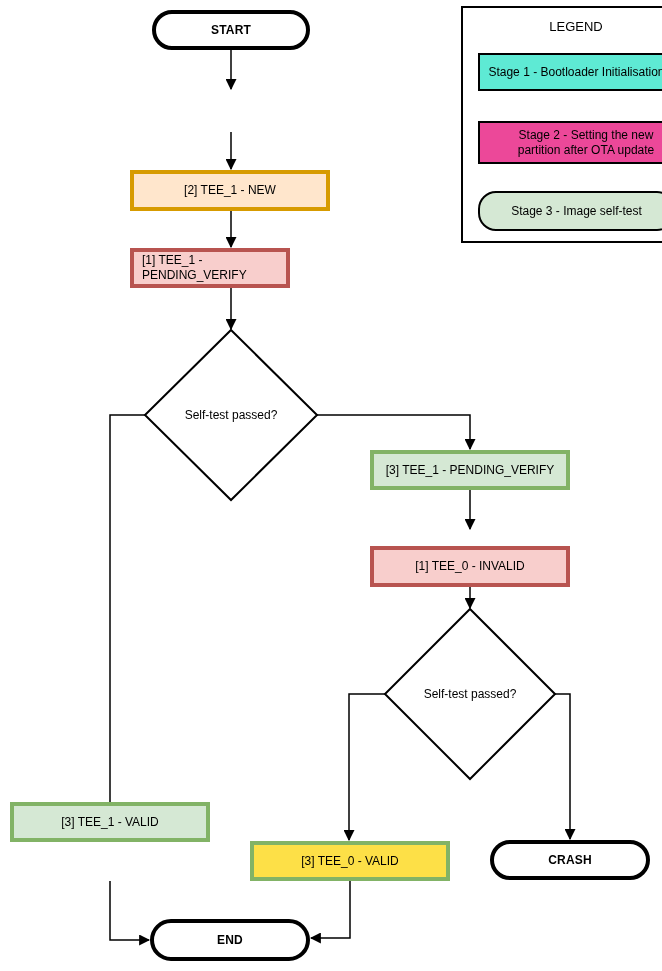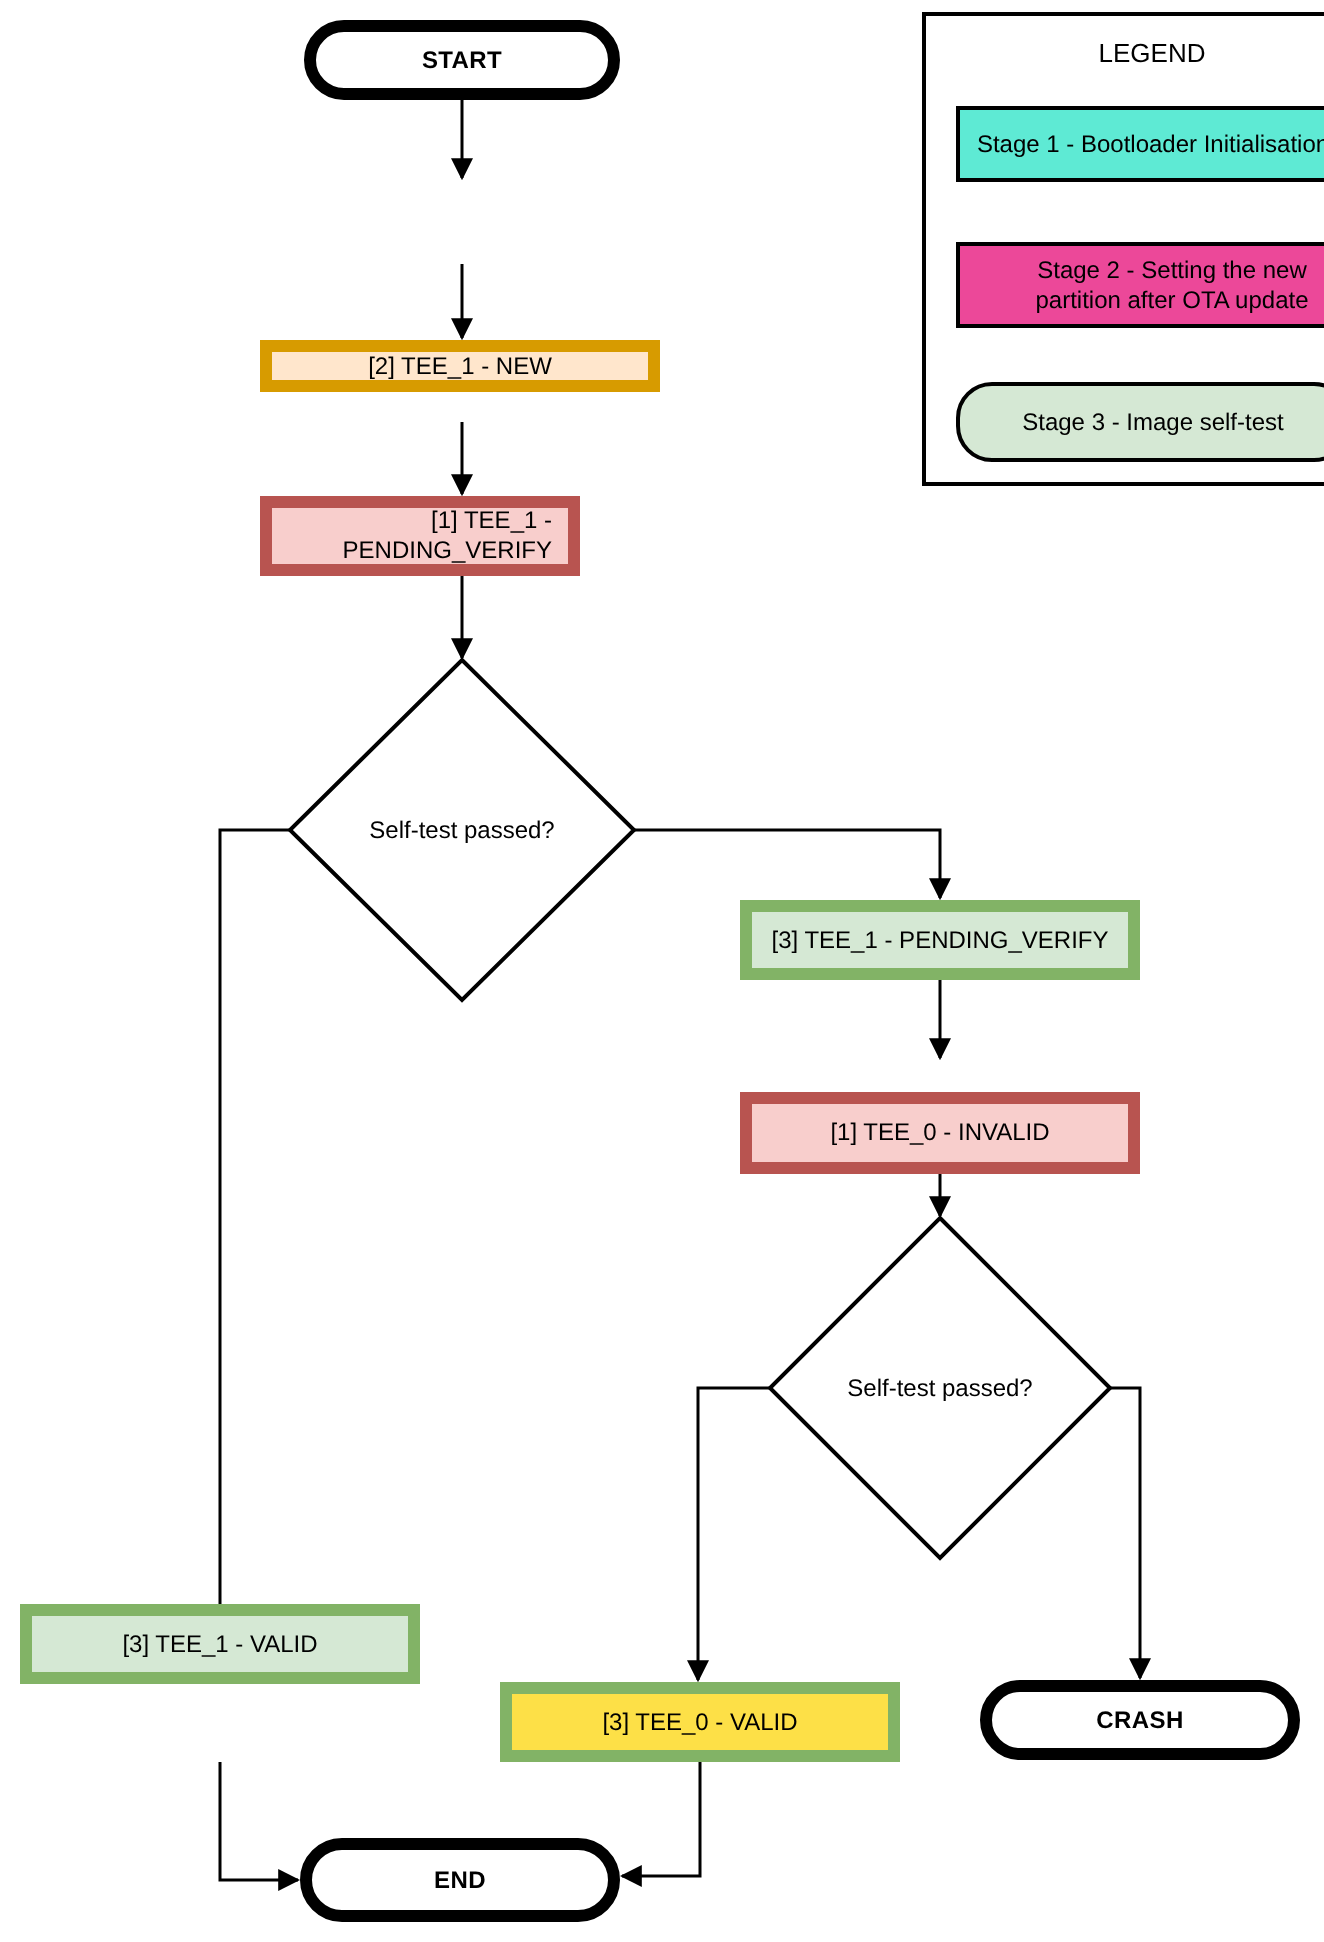--- a/index.html
+++ b/index.html
@@ -20,25 +20,25 @@
     position: absolute;
     left: 0; top: 0;
     width: 662px; height: 971px;
   }
   .node {
     position: absolute;
     box-sizing: border-box;
     display: flex;
     align-items: center;
     justify-content: center;
-    text-align: right;
+    text-align: left;
     font-size: 12px;
     line-height: 1.25;
     background: #ffffff;
-    border: 6px solid #fca5a5;
+    border: 4px solid #fca5a5;
     padding: 2px 8px;
   }
   .terminal {
     border-radius: 21px;
     font-weight: bold;
     letter-spacing: 0.2px;
   }
   .diamond-label {
     position: absolute;
     display: flex;
@@ -112,21 +112,21 @@
       <path d="M537,162 L537,188" marker-end="url(#arrow)"></path>
     </g>
 
     <polygon points="231,330 317,415 231,500 145,415" fill="#ffffff" stroke="#000000" stroke-width="2"></polygon>
     <polygon points="470,609 555,694 470,779 385,694" fill="#ffffff" stroke="#000000" stroke-width="2"></polygon>
   </svg>
 
   <div class="node terminal" style="left: 152px; top: 10px; width: 158px; height: 40px; background: rgb(255, 255, 255); border-color: rgb(0, 0, 0);">START</div>
 
 
-  <div class="node" style="left: 130px; top: 170px; width: 200px; height: 26px; background: rgb(255, 230, 204); border-color: rgb(215, 155, 0);">[2] TEE_1 - NEW</div>
+  <div class="node" style="left: 130px; top: 170px; width: 200px; height: 41px; background: rgb(255, 230, 204); border-color: rgb(215, 155, 0);">[2] TEE_1 - NEW</div>
 
   <div class="node" style="left: 130px; top: 248px; width: 160px; height: 40px; background: rgb(248, 206, 204); border-color: rgb(184, 84, 80);">[1] TEE_1 - PENDING_VERIFY</div>
 
   <div class="diamond-label" style="left:161px; top:400px; width:140px; height:30px;">Self-test passed?</div>
 
   <div class="node" style="left: 370px; top: 450px; width: 200px; height: 40px; background: rgb(213, 232, 212); border-color: rgb(130, 179, 102);">[3] TEE_1 - PENDING_VERIFY</div>
 
   <div class="node" style="left: 370px; top: 530px; width: 200px; height: 41px; background: rgb(248, 206, 204); border-color: rgb(184, 84, 80); margin-top: 16px;">[1] TEE_0 - INVALID</div>
 
   <div class="diamond-label" style="left:400px; top:679px; width:140px; height:30px;">Self-test passed?</div>

